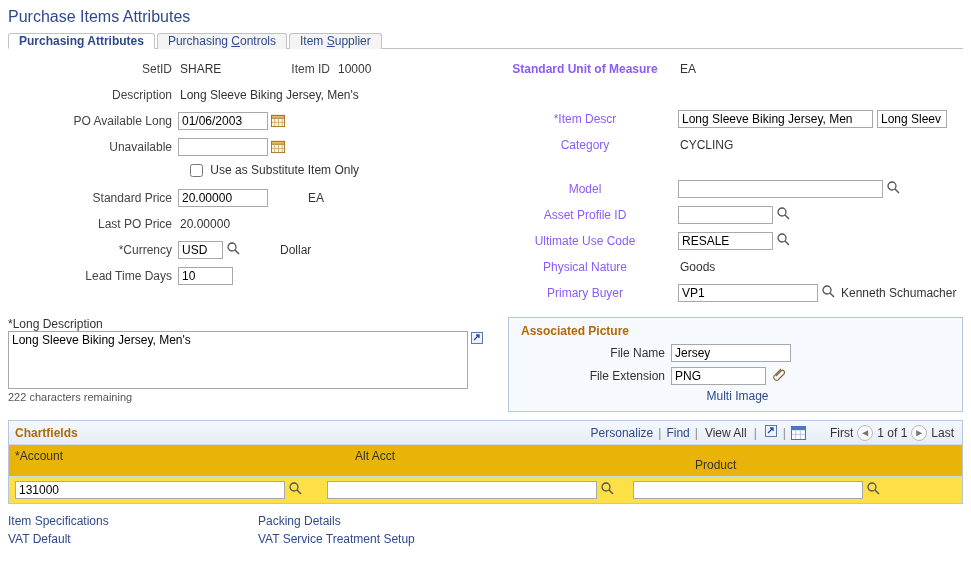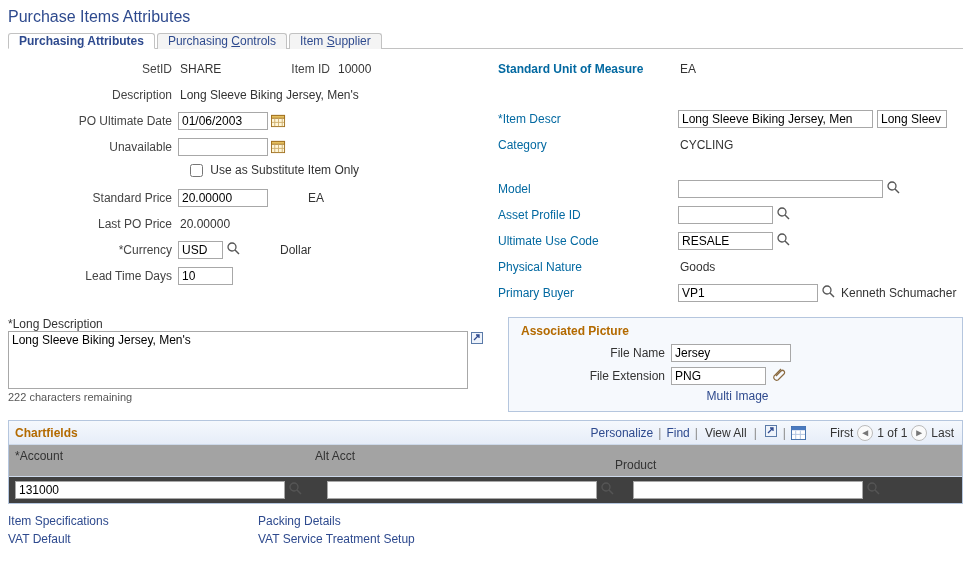--- a/index.html
+++ b/index.html
@@ -39,21 +39,21 @@
     background: #fff;
     font-weight: bold;
     border-bottom: 1px solid #fff;
   }
   .tab .ul { text-decoration: underline; }
   .cols { display: flex; gap: 20px; }
   .col-left { flex: 0 0 470px; }
   .col-right { flex: 1; }
   .row { display: flex; align-items: center; min-height: 24px; margin-bottom: 2px; }
   .lbl { width: 170px; text-align: right; padding-right: 6px; color: #444; }
-  .lbl-r { width: 180px; text-align: left; padding-right: 6px; color: #0369a1; }
+  .lbl-r { width: 180px; text-align: center; padding-right: 6px; color: #8b5cf6; }
   .val { padding-left: 2px; }
   input[type=text], textarea, select {
     font-family: Arial, Helvetica, sans-serif;
     font-size: 12px;
     border: 1px solid #a8a8a8;
     padding: 1px 3px;
     background: #fff;
   }
   input[type=text].w90 { width: 90px; }
   input[type=text].w55 { width: 55px; text-align: left; }
@@ -96,26 +96,26 @@
     padding: 3px 6px;
     background: linear-gradient(#f5f8fd,#e6edf8);
     border-bottom: 1px solid #cdd9ea;
   }
   .grid-title { color:#b36a00; font-weight:bold; flex:0 0 auto; }
   .grid-tools { margin-left:auto; display:flex; align-items:center; gap:2px; color:#2e4a8e; flex-wrap:nowrap; }
   .grid-tools span, .grid-tools a { white-space:nowrap; }
   .grid-tools .sep { color:#888; padding:0 3px; }
   .grid-tools .txt { color:#333; padding:0 2px;}
   .grid-tools .navbtn { display:inline-flex; width:16px; height:16px; border:1px solid #bbb; border-radius:50%; background:#fafafa; align-items:center; justify-content:center; font-size:10px; color:#777; cursor:pointer; }
-  .grid-cols { display:flex; background:#a3a3a3; border-bottom:1px solid #cdd9ea; }
+  .grid-cols { display:flex; background:#eab308; border-bottom:1px solid #cdd9ea;gap:40px; }
   .grid-col { padding:4px 6px; color:#333; }
   .c1 { width: 300px; }
   .c2 { width: 300px; }
   .c3 { flex:1;margin-top:9px; }
-  .grid-row { display:flex; padding:4px 6px; background:#404040; align-items:center; gap:12px; }
+  .grid-row { display:flex; padding:4px 6px; background:#fde047; align-items:center; gap:12px; }
   .grid-row .cell1 { width:294px; display:flex; align-items:center; }
   .grid-row .cell2 { width:294px; display:flex; align-items:center; padding-left:6px;}
   .grid-row .cell3 { flex:1; display:flex; align-items:center; padding-left:6px;}
   .grid-row input[type=text]{ width: 270px; }
   .grid-excel-icon { display:inline-flex; }
   .grid-excel-icon svg { width:15px; height:14px; }
 
   .bottom-links { display:flex; margin-top: 10px; }
   .bottom-links .colA { width: 250px; }
   .bottom-links a { display:block; margin-bottom:4px; }
@@ -140,21 +140,21 @@
       <div class="val">SHARE</div>
       <div style="width:70px"></div>
       <div style="font-weight:normal;color:#444;text-align:right;padding-right:6px">Item ID</div>
       <div class="val">10000</div>
     </div>
     <div class="row">
       <div class="lbl">Description</div>
       <div class="val">Long Sleeve Biking Jersey, Men's</div>
     </div>
     <div class="row">
-      <div class="lbl">PO Ultimate Date</div>
+      <div class="lbl">PO Available Long</div>
       <input type="text" class="w90" value="01/06/2003" style="">
       <span class="cal-icon">
         <svg viewBox="0 0 16 15">
             <rect x="0.5" y="1.5" width="14" height="12" fill="#fff6d8" stroke="#a07020"></rect>
             <rect x="0.5" y="1.5" width="14" height="3" fill="#e6c060" stroke="#a07020"></rect>
             <line x1="4" y1="5" x2="4" y2="13" stroke="#d0b070"></line>
             <line x1="8" y1="5" x2="8" y2="13" stroke="#d0b070"></line>
             <line x1="12" y1="5" x2="12" y2="13" stroke="#d0b070"></line>
             <line x1="1" y1="9" x2="14" y2="9" stroke="#d0b070"></line>
           </svg>

